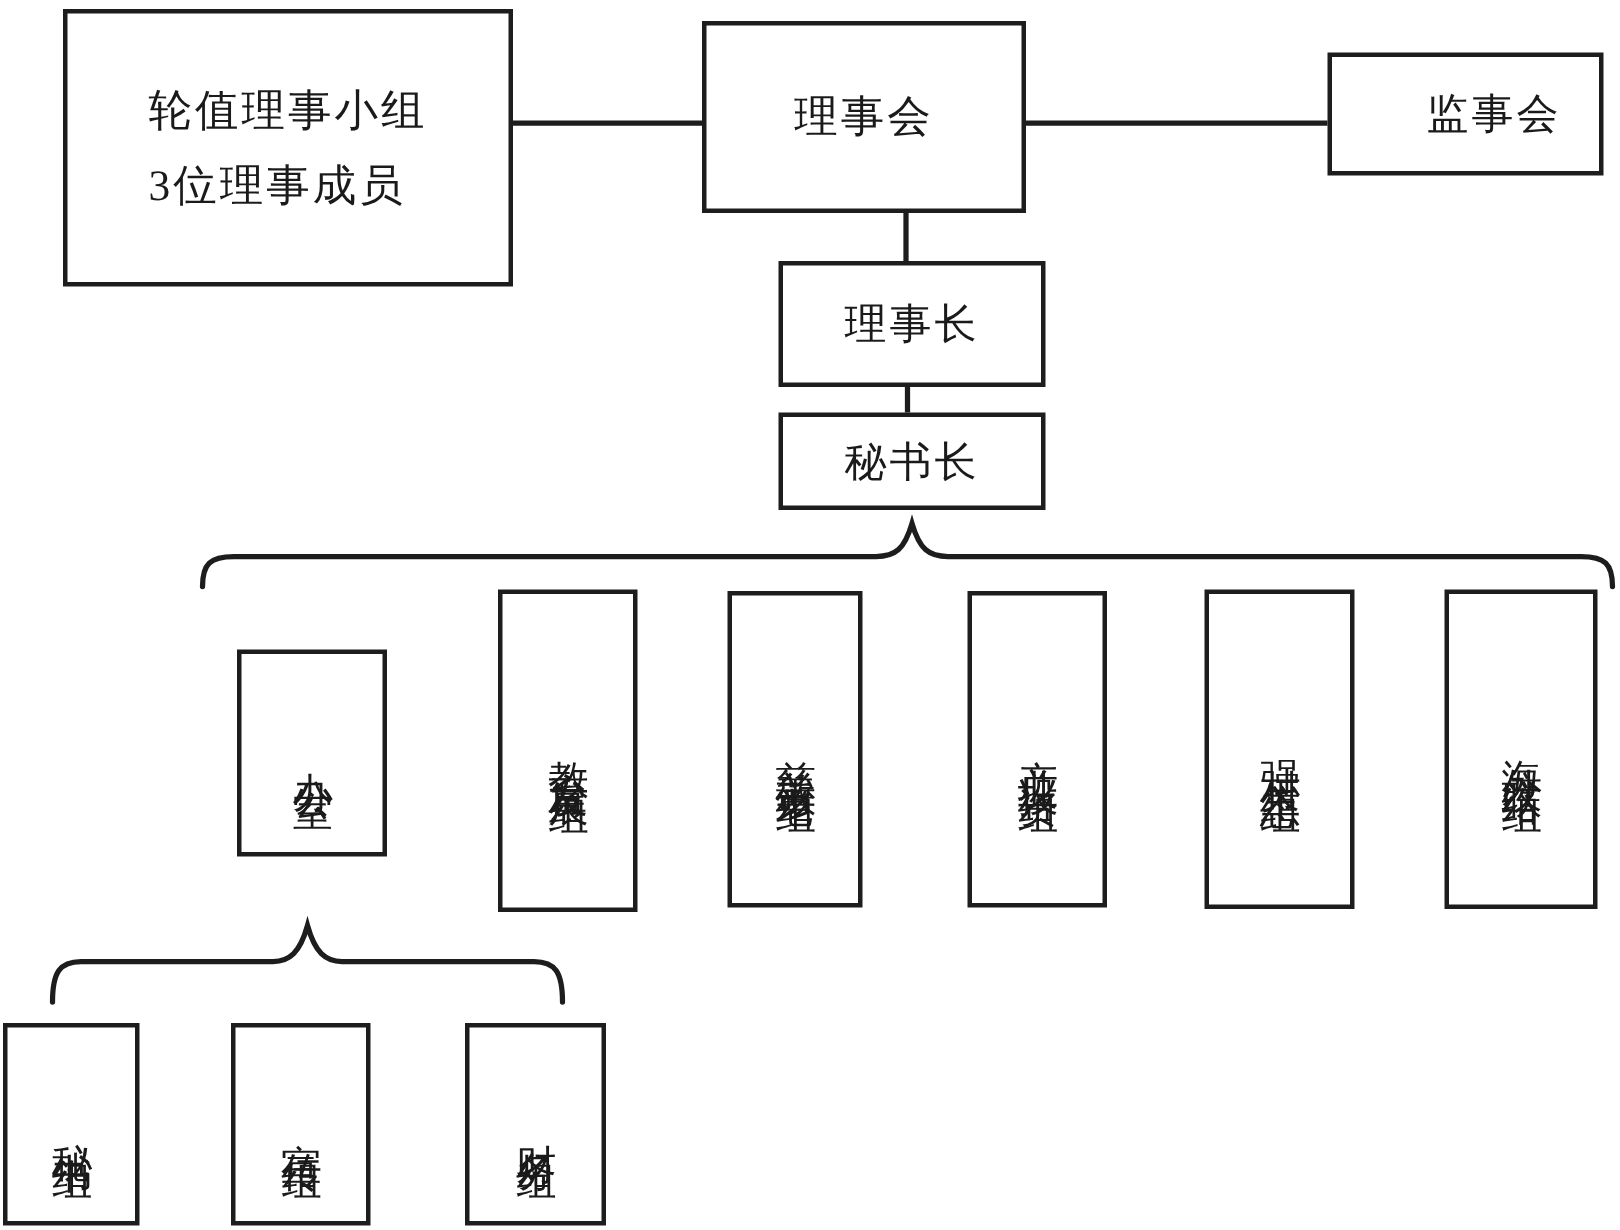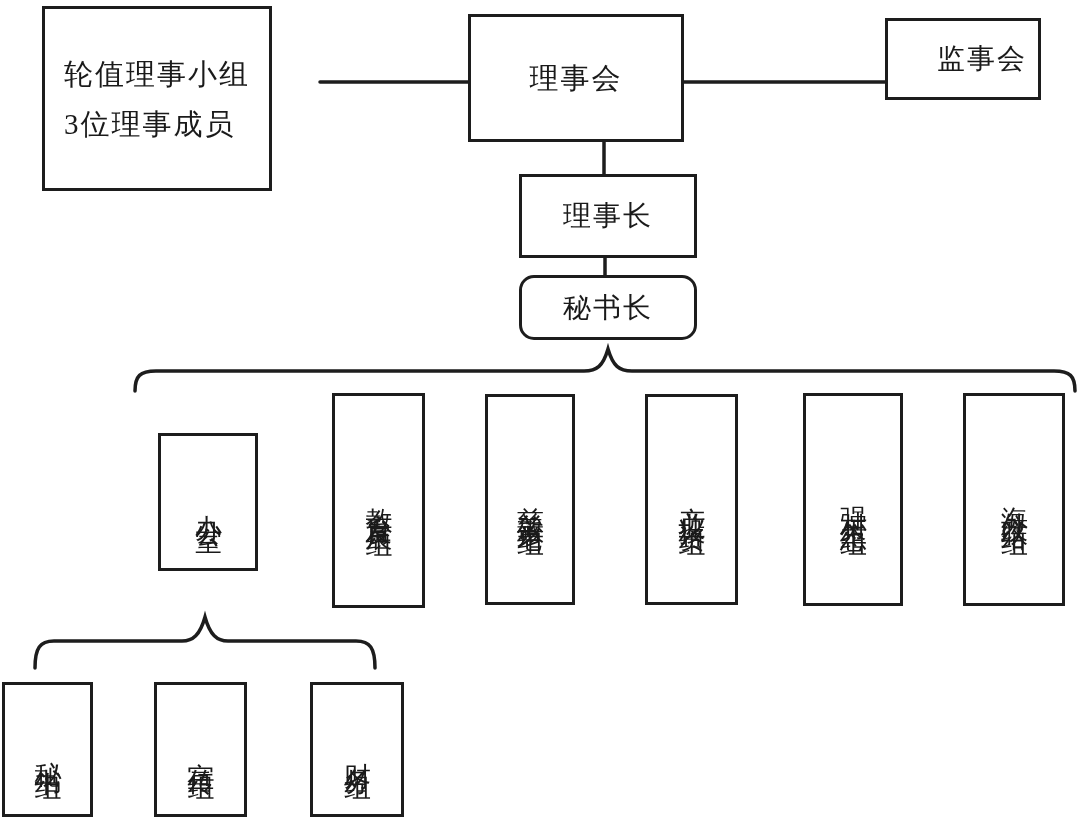--- a/index.html
+++ b/index.html
@@ -70,25 +70,25 @@
   }
   .vertical .label {
     writing-mode: vertical-rl;
     text-orientation: upright;
     font-size: 27px;
     letter-spacing: 6px;
     line-height: 1;
   }
 
   
-  .n-rotating   { left: 42px;  top: 6px;   width: 230px; height: 185px; }
+  .n-rotating   { left: 42px;  top: 6px;   width: 300px; height: 185px; }
   .n-board      { left: 468px; top: 14px;  width: 216px; height: 128px; }
-  .n-supervisory{ left: 885px; top: 18px;  width: 156px; height: 82px; padding-left: 38px;  }
+  .n-supervisory{ left: 885px; top: 35px;  width: 184px; height: 82px; padding-left: 38px;  }
   .n-chairman   { left: 519px; top: 174px; width: 178px; height: 84px;  }
-  .n-secgen     { left: 519px; top: 275px; width: 178px; height: 65px; border-radius: 15px;  }
+  .n-secgen     { left: 519px; top: 275px; width: 178px; height: 65px;  }
   .n-office     { left: 158px; top: 433px; width: 100px; height: 138px; }
   .n-education  { left: 332px; top: 393px; width: 93px;  height: 215px; }
   .n-charity    { left: 485px; top: 394px; width: 90px;  height: 211px; }
   .n-industry   { left: 645px; top: 394px; width: 93px;  height: 211px; }
   .n-village    { left: 803px; top: 393px; width: 100px; height: 213px; }
   .n-overseas   { left: 963px; top: 393px; width: 102px; height: 213px; }
   .n-secteam    { left: 2px;   top: 682px; width: 91px;  height: 135px; }
   .n-pubteam    { left: 154px; top: 682px; width: 93px;  height: 135px; }
   .n-finteam    { left: 310px; top: 682px; width: 94px;  height: 135px; }
 </style>

